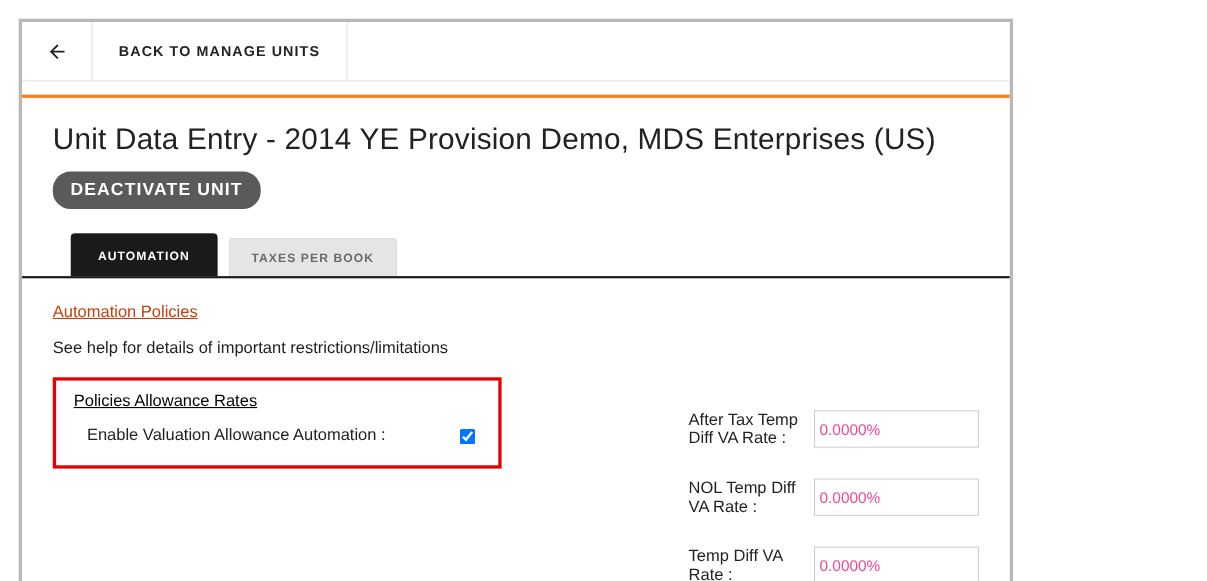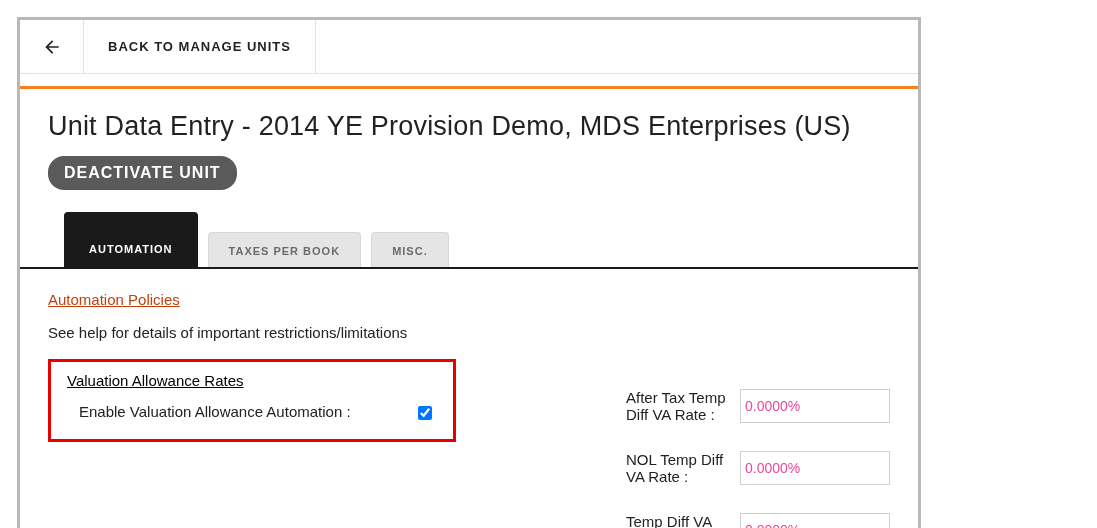--- a/index.html
+++ b/index.html
@@ -86,21 +86,21 @@
     padding: 12px 20px 10px 20px;
     border-radius: 4px 4px 0 0;
     cursor: pointer;
     min-width: 60px;
     text-align: center;
   }
   .tab.active {
     background: #1a1a1a;
     color: #fff;
     border-color: #1a1a1a;
-    padding: 30px 24px 12px 24px;
+    padding: 14px 24px 12px 24px;
   }
   .tab-rule {
     height: 2px;
     background: #1a1a1a;
     margin: 0 -28px;
   }
   .section {
     padding-top: 22px;
   }
   .link-head {
@@ -189,33 +189,32 @@
   <div class="orange-rule"></div>
 
   <div class="content">
     <h1 class="page-title">Unit Data Entry - 2014 YE Provision Demo, MDS Enterprises (US)</h1>
 
     <button class="btn-deactivate">DEACTIVATE UNIT</button>
 
     <div class="tabs">
       <div class="tab active">AUTOMATION</div>
       <div class="tab">TAXES PER BOOK</div>
-      <div class="tab">MISC.</div>
     </div>
     <div class="tab-rule"></div>
 
     <div class="section">
       <a class="link-head">Automation Policies</a>
       <div class="help-text">See help for details of important restrictions/limitations</div>
 
       <div class="columns">
 
         <div class="left-col">
           <div class="highlight-box">
-            <span class="sub-head">Valuation Allowance Rates</span>
+            <span class="sub-head">Policies Allowance Rates</span>
             <div class="enable-row">
               <label>Enable Valuation Allowance Automation :</label>
               <input type="checkbox" checked="" style="">
             </div>
           </div>
         </div>
 
         <div class="right-col">
           <div class="rate-row">
             <label>After Tax Temp Diff VA Rate :</label>

